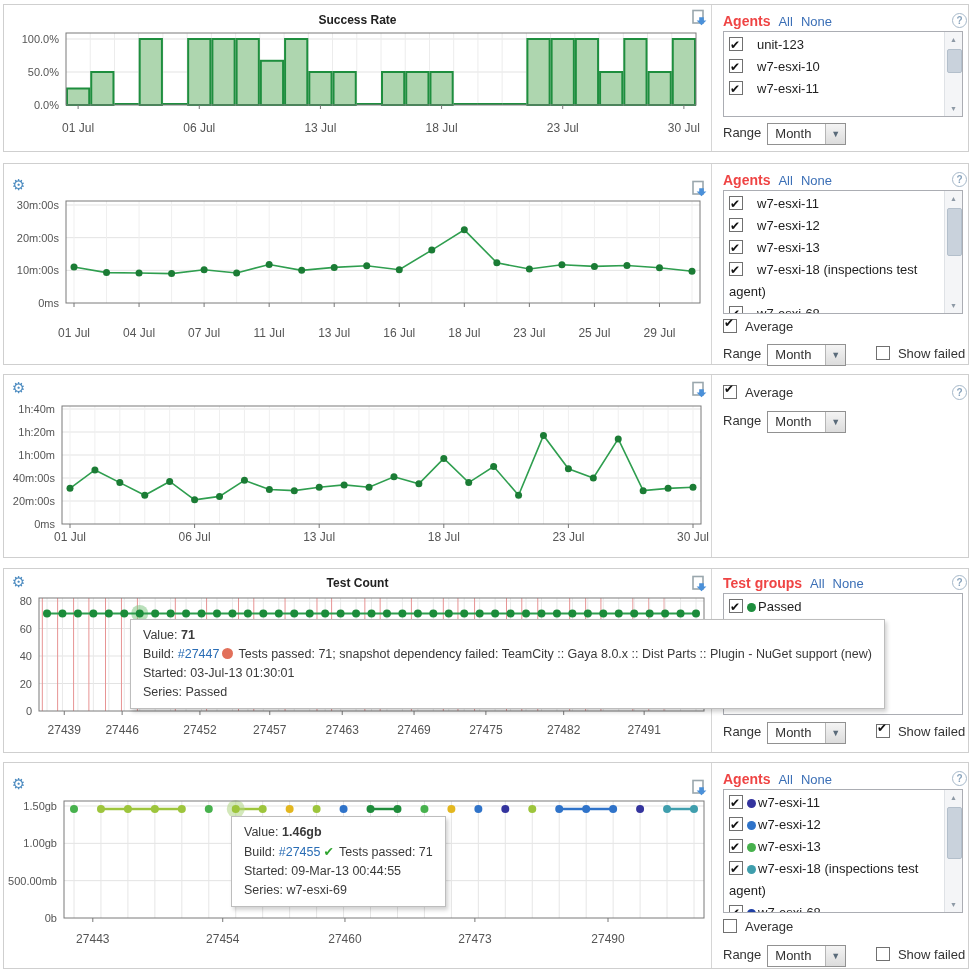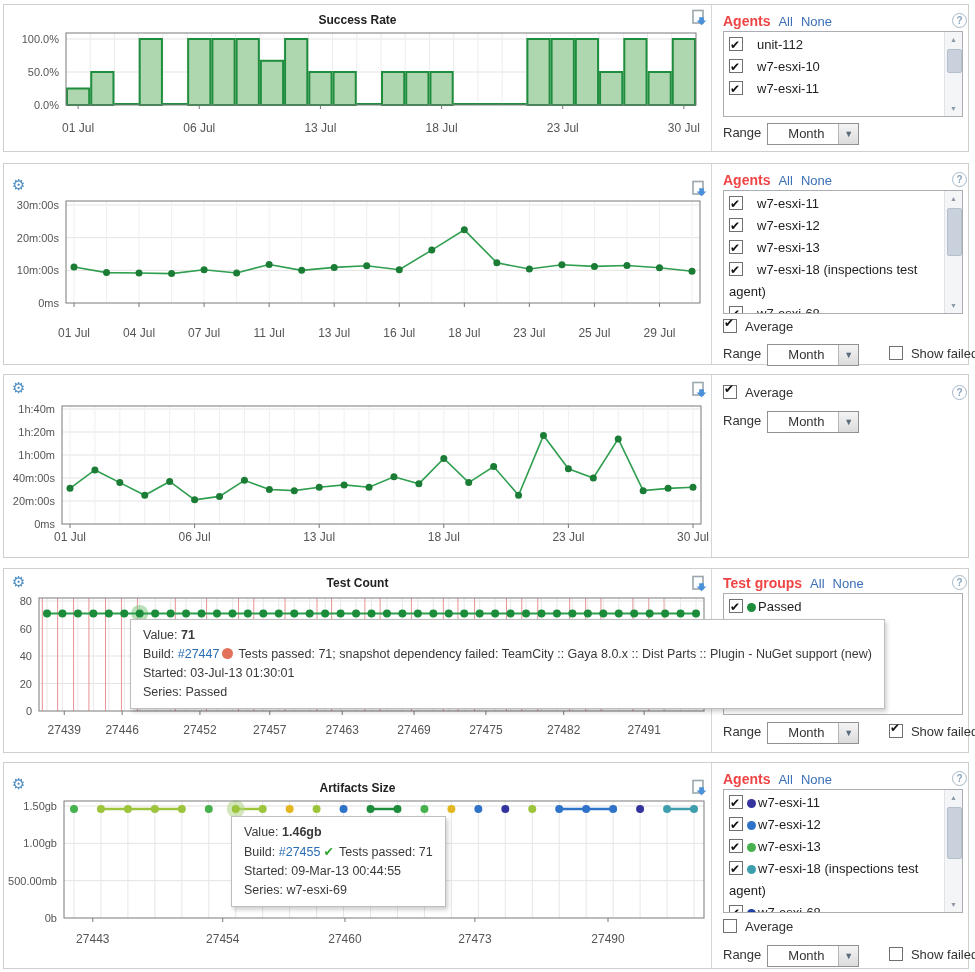--- a/index.html
+++ b/index.html
@@ -22,21 +22,21 @@
   .cb.on::after{content:"\2714";position:absolute;left:0px;top:-4px;font-size:12px;color:#111;font-family:"DejaVu Sans",sans-serif;}
   .gap1{margin-right:14px;}
   .gap2{margin-right:4px;}
   .dot{display:inline-block;width:9px;height:9px;border-radius:50%;vertical-align:-1px;margin-right:2px;}
   .sb{position:absolute;top:0;bottom:0;right:0;width:17px;background:#f4f5f7;border-left:1px solid #dfe2e6;}
   .sb-up,.sb-dn{position:absolute;left:0;width:17px;height:15px;text-align:center;font-size:7px;color:#8d99a5;line-height:15px;cursor:pointer;}
   .sb-up{top:0;} .sb-dn{bottom:0;}
   .sb-thumb{position:absolute;left:2px;width:13px;background:#c9d2dc;border:1px solid #b3bfcb;border-radius:2px;cursor:pointer;}
   .row{position:absolute;left:0;height:22px;white-space:nowrap;}
   .rlabel{margin-right:6px;}
-  .sel{display:inline-block;vertical-align:middle;border:1px solid #919191;background:#fff;height:20px;line-height:20px;cursor:pointer;position:relative;padding:0 24px 0 20px;min-width:46px;box-sizing:content-box;}
+  .sel{display:inline-block;vertical-align:middle;border:1px solid #919191;background:#fff;height:20px;line-height:20px;cursor:pointer;position:relative;padding:0 24px 0 7px;min-width:46px;box-sizing:content-box;}
   .sel-btn{position:absolute;right:0;top:0;bottom:0;width:19px;background:linear-gradient(#f4f4f4,#dcdcdc);border-left:1px solid #b5b5b5;text-align:center;color:#5a6b7a;font-size:9px;line-height:20px;}
   .sf{margin-left:26px;}
   .tooltip{position:absolute;background:#fff;border:1px solid #bdbdbd;box-shadow:2px 3px 4px rgba(0,0,0,0.18);padding:6px 12px;font-size:12.5px;line-height:19px;color:#3a3a3a;z-index:20;white-space:nowrap;}
   .tt-b{font-weight:bold;}
   .tt-link{color:#2a6db5;text-decoration:none;cursor:pointer;text-align:center;}
   .rdot{display:inline-block;width:11px;height:11px;border-radius:50%;background:#e2705a;vertical-align:-1px;margin:0 5px 0 3px;}
   .gcheck{color:#2da32d;font-weight:bold;margin:0 5px 0 3px;font-family:"DejaVu Sans",sans-serif;}
 </style>
 </head>
 <body>
@@ -123,21 +123,21 @@
           <path d="M8.2 8.2 h4.6 v3.4 h2.6 l-4.9 4.6 -4.9 -4.6 h2.6 z" fill="#4a90d9"></path>
         </svg>
     </span>
     <div class="divider"></div>
     <div class="panel">
       <div class="phead" style="top:8px;">
         <span class="ph">Agents</span><a class="plink">All</a><a class="plink">None</a>
       </div>
       <span class="help" style="top:8px;">?</span>
       <div class="listbox" style="top:26px;height:86px;">
-        <div class="li"><span class="cb on gap1"></span><span>unit-112</span></div>
+        <div class="li"><span class="cb on gap1"></span><span>unit-123</span></div>
         <div class="li"><span class="cb on gap1"></span><span>w7-esxi-10</span></div>
         <div class="li"><span class="cb on gap1"></span><span>w7-esxi-11</span></div>
         <div class="sb">
             <div class="sb-up">▲</div>
             <div class="sb-thumb" style="top:17px;height:22px;"></div>
             <div class="sb-dn">▼</div>
           </div>
       </div>
       <div class="row" style="top:118px;">
         <span class="rlabel">Range</span><span class="sel"><span>Month</span><span class="sel-btn">▼</span></span>
@@ -521,21 +521,20 @@
       </div>
       <div class="row" style="top:153px;">
         <span class="rlabel">Range</span><span class="sel"><span>Month</span><span class="sel-btn">▼</span></span>
         <span class="sf"><span class="cb on" style="margin-right:8px;"></span><span>Show failed</span></span>
       </div>
     </div>
   </div>
 
   <div class="block" style="top:762px;height:207px;">
     <span class="gear" style="top:14px;">⚙</span>
-    <div class="title" style="top:18px;">Artifacts Size</div>
     <svg class="chart" id="c4" width="712" height="207">
         <rect x="60" y="38" width="640" height="117" fill="#ffffff" stroke="none"></rect>
         <line x1="60" y1="117.66666666666667" x2="700" y2="117.66666666666667" stroke="#e3e3e3"></line>
         <line x1="60" y1="80.33333333333334" x2="700" y2="80.33333333333334" stroke="#e3e3e3"></line>
         <line x1="60" y1="43" x2="700" y2="43" stroke="#e3e3e3"></line>
         <line x1="70" y1="38" x2="70" y2="155" stroke="#e6e6e6"></line>
         <line x1="96.95652173913044" y1="38" x2="96.95652173913044" y2="155" stroke="#e6e6e6"></line>
         <line x1="123.91304347826087" y1="38" x2="123.91304347826087" y2="155" stroke="#e6e6e6"></line>
         <line x1="150.8695652173913" y1="38" x2="150.8695652173913" y2="155" stroke="#e6e6e6"></line>
         <line x1="177.82608695652175" y1="38" x2="177.82608695652175" y2="155" stroke="#e6e6e6"></line>

